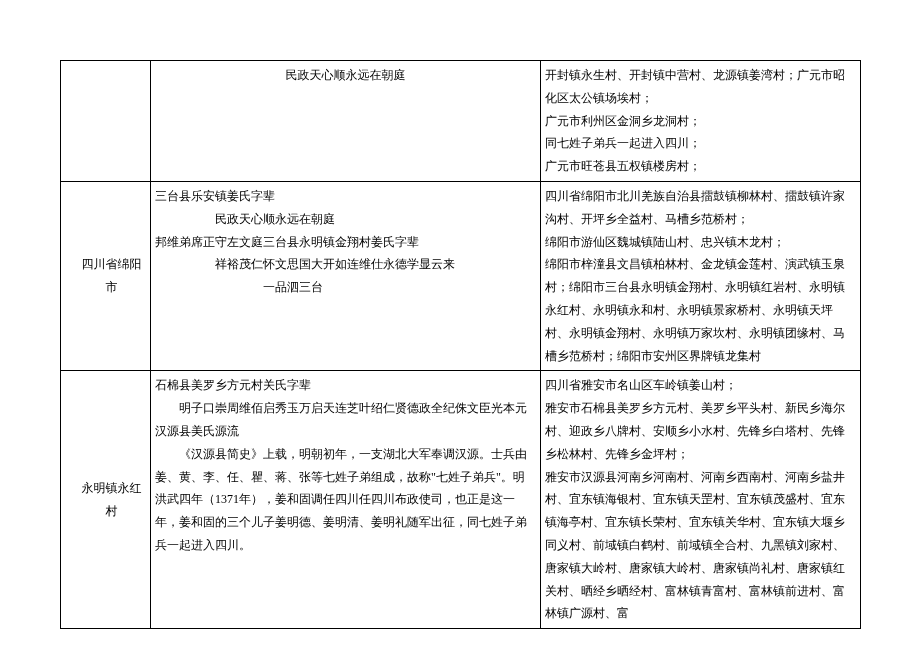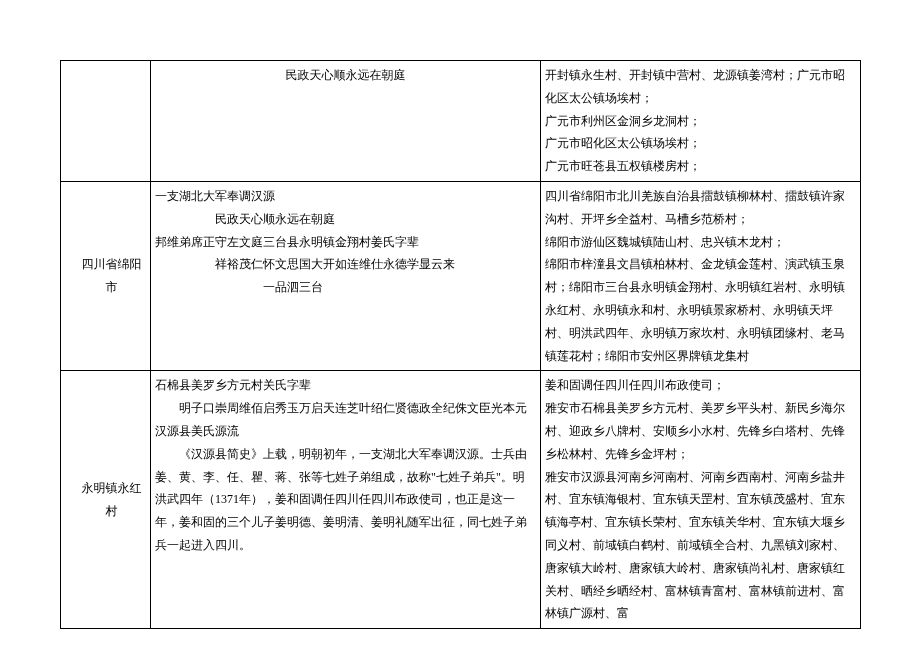--- a/index.html
+++ b/index.html
@@ -52,53 +52,53 @@
       <tr>
         <td class="c-center vcenter">
           <span></span>
         </td>
         <td class="c-center">
           <div>民政天心顺永远在朝庭</div>
         </td>
         <td class="c-left">
           <div>开封镇永生村、开封镇中营村、龙源镇姜湾村；广元市昭化区太公镇场埃村；</div>
           <div>广元市利州区金洞乡龙洞村；</div>
-          <div>广元市昭化区太公镇场埃村；</div>
+          <div>同七姓子弟兵一起进入四川；</div>
           <div>广元市旺苍县五权镇楼房村；</div>
         </td>
       </tr>
 
       <tr>
         <td class="c-center vcenter">
           <span>四川省绵阳市</span>
         </td>
         <td class="c-left">
-          <div>一支湖北大军奉调汉源</div>
+          <div>三台县乐安镇姜氏字辈</div>
           <div>　　　　　民政天心顺永远在朝庭</div>
           <div>邦维弟席正守左文庭三台县永明镇金翔村姜氏字辈</div>
           <div>　　　　　祥裕茂仁怀文思国大开如连维仕永德学显云来</div>
           <div>　　　　　　　　　一品泗三台</div>
         </td>
         <td class="c-left">
           <div>四川省绵阳市北川羌族自治县擂鼓镇柳林村、擂鼓镇许家沟村、开坪乡全益村、马槽乡范桥村；</div>
           <div>绵阳市游仙区魏城镇陆山村、忠兴镇木龙村；</div>
-          <div>绵阳市梓潼县文昌镇柏林村、金龙镇金莲村、演武镇玉泉村；绵阳市三台县永明镇金翔村、永明镇红岩村、永明镇永红村、永明镇永和村、永明镇景家桥村、永明镇天坪村、明洪武四年、永明镇万家坎村、永明镇团缘村、老马镇莲花村；绵阳市安州区界牌镇龙集村</div>
+          <div>绵阳市梓潼县文昌镇柏林村、金龙镇金莲村、演武镇玉泉村；绵阳市三台县永明镇金翔村、永明镇红岩村、永明镇永红村、永明镇永和村、永明镇景家桥村、永明镇天坪村、永明镇金翔村、永明镇万家坎村、永明镇团缘村、马槽乡范桥村；绵阳市安州区界牌镇龙集村</div>
         </td>
       </tr>
 
       <tr>
         <td class="c-center vcenter">
           <span>永明镇永红村</span>
         </td>
         <td class="c-left">
           <div>石棉县美罗乡方元村关氏字辈</div>
           <div>　　明子口崇周维佰启秀玉万启天连芝叶绍仁贤德政全纪侏文臣光本元汉源县美氏源流</div>
           <div>　　《汉源县简史》上载，明朝初年，一支湖北大军奉调汉源。士兵由姜、黄、李、任、瞿、蒋、张等七姓子弟组成，故称"七姓子弟兵"。明洪武四年（1371年），姜和固调任四川任四川布政使司，也正是这一年，姜和固的三个儿子姜明德、姜明清、姜明礼随军出征，同七姓子弟兵一起进入四川。</div>
         </td>
         <td class="c-left">
-          <div>姜和固调任四川任四川布政使司；</div>
+          <div>四川省雅安市名山区车岭镇姜山村；</div>
           <div>雅安市石棉县美罗乡方元村、美罗乡平头村、新民乡海尔村、迎政乡八牌村、安顺乡小水村、先锋乡白塔村、先锋乡松林村、先锋乡金坪村；</div>
           <div>雅安市汉源县河南乡河南村、河南乡西南村、河南乡盐井村、宜东镇海银村、宜东镇天罡村、宜东镇茂盛村、宜东镇海亭村、宜东镇长荣村、宜东镇关华村、宜东镇大堰乡同义村、前域镇白鹤村、前域镇全合村、九黑镇刘家村、唐家镇大岭村、唐家镇大岭村、唐家镇尚礼村、唐家镇红关村、晒经乡晒经村、富林镇青富村、富林镇前进村、富林镇广源村、富</div>
         </td>
       </tr>
     </tbody>
   </table>
 </div>
 
 </body></html>

